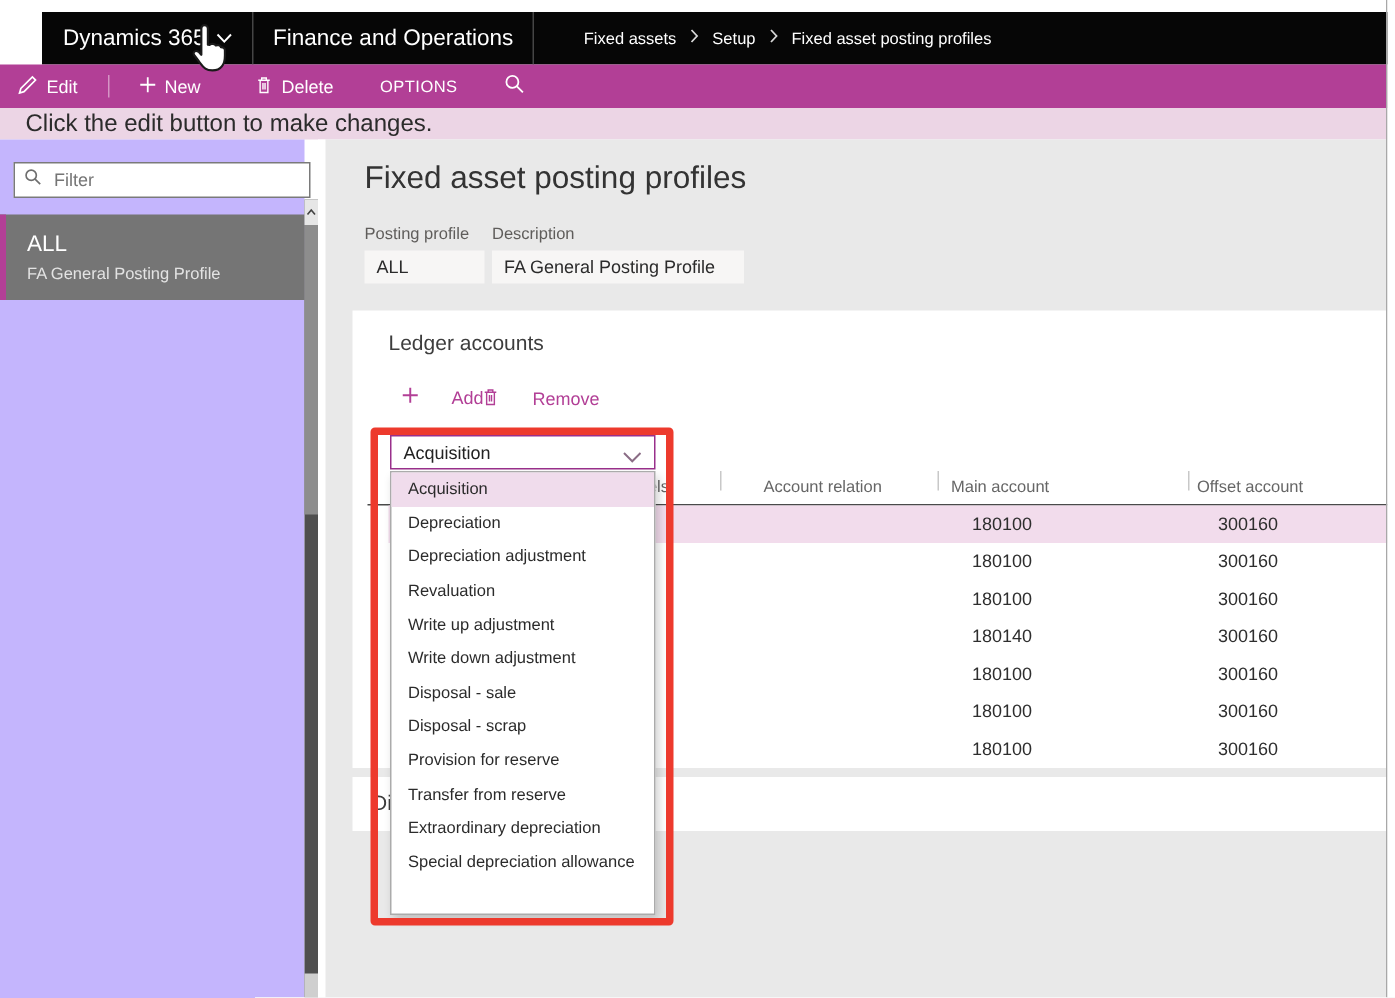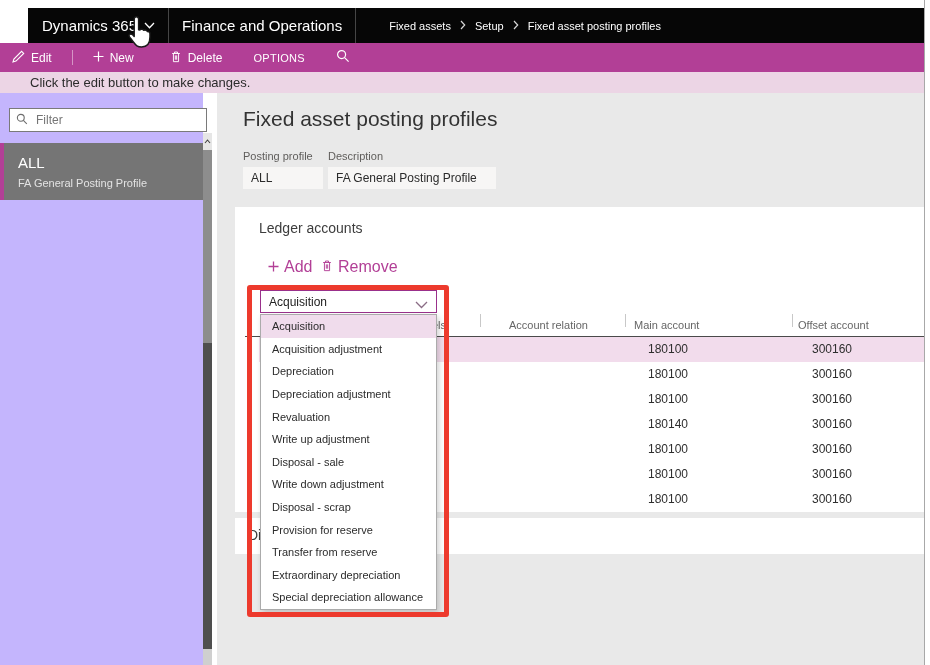--- a/index.html
+++ b/index.html
@@ -17,21 +17,21 @@
   .crumb{white-space:nowrap;}
   
   .cmdbar{position:absolute;left:0;top:43px;width:925px;height:29px;background:#b23f96;
           display:flex;align-items:center;color:#fff;font-size:12px;}
   .cmd{display:flex;align-items:center;gap:6px;padding:0 18px;height:100%;white-space:nowrap;}
   .cmd.first{padding-left:12px;}
   .cmdsep{width:1px;height:15px;background:rgba(255,255,255,.45);margin:0 2px;flex:none;}
   .cmd.options{font-size:11px;letter-spacing:.3px;padding:0 13px;}
   
   .notifbar{position:absolute;left:0;top:72px;width:925px;height:21px;background:#ecd5e5;
-            font-size:13px;color:#2b2b2b;line-height:21px;padding-left:30px;box-sizing:border-box;}
+            font-size:16px;color:#2b2b2b;line-height:21px;padding-left:17px;box-sizing:border-box;}
   
   .sidebar{position:absolute;left:0;top:93px;width:203px;height:572px;background:#c4b5fd;}
   .filterbox{position:absolute;left:9px;top:15px;width:184px;height:22px;background:#fff;
              border:1px solid #7a7a7a;display:flex;align-items:center;padding:0 6px;gap:6px;box-sizing:content-box;}
   .filterbox input{border:none;outline:none;flex:1;font-size:12px;color:#333;background:transparent;min-width:0;
                    font-family:"Liberation Sans","DejaVu Sans",sans-serif;}
   .navitem{position:absolute;left:0;top:50px;width:203px;height:57px;background:#757575;
            border-left:4px solid #b23f96;box-sizing:border-box;color:#fff;padding:11px 0 0 14px;cursor:pointer;}
   .navtitle{font-size:15px;}
   .navsub{font-size:11px;color:#e3e3e3;margin-top:6px;}
@@ -48,21 +48,21 @@
   .fg1{left:26px;}
   .fg2{left:111px;}
   .fieldgroup label{font-size:11px;color:#5f5d5b;display:block;}
   .fieldval{margin-top:5px;height:22px;background:#f7f6f5;font-size:12px;color:#2b2b2b;
             line-height:22px;padding-left:8px;box-sizing:border-box;}
   .fg1 .fieldval{width:80px;}
   .fg2 .fieldval{width:168px;}
   
   .ledgerpanel{position:absolute;left:18px;top:114px;width:690px;height:305px;background:#ffffff;}
   .sectitle{position:absolute;left:24px;top:13px;font-size:14px;color:#3d3d3d;}
-  .linkbtn{position:absolute;top:51px;color:#b23f96;font-size:16px;display:flex;align-items:center;gap:5px;cursor:pointer;}
+  .linkbtn{position:absolute;top:51px;color:#b23f96;font-size:12px;display:flex;align-items:center;gap:22px;cursor:pointer;}
   .addbtn{left:33px;}
   .removebtn{left:86px;}
   .ghead{position:absolute;top:112px;font-size:11px;color:#666;white-space:nowrap;}
   .h-vm{left:141px;width:70px;text-align:right;}
   .h-ar{left:274px;} .h-ma{left:399px;text-align:right;} .h-oa{left:563px;}
   .tick{position:absolute;top:107px;width:1px;height:13px;background:#c8c8c8;}
   .t1{left:245px;} .t2{left:390px;} .t3{left:557px;}
   .gridline{position:absolute;left:10px;right:0;top:129px;height:1px;background:#4a4a4a;}
   .grid-rows{position:absolute;left:24px;right:0;top:130px;}
   .grow{position:relative;height:25px;}
@@ -279,27 +279,26 @@
       <span>Acquisition</span>
       <span class="cb-chev">
         <svg width="13" height="8" viewBox="0 0 13 8">
             <polyline points="1,1 6.5,6.5 12,1" fill="none" stroke="#8a6c85" stroke-width="1.3"></polyline>
           </svg>
       </span>
     </div>
 
     <div class="dropdown">
       <div class="dd-item sel">Acquisition</div>
-      <div class="dd-item">Acquisition adjustment</div>
       <div class="dd-item">Depreciation</div>
       <div class="dd-item">Depreciation adjustment</div>
       <div class="dd-item">Revaluation</div>
       <div class="dd-item">Write up adjustment</div>
+      <div class="dd-item">Write down adjustment</div>
       <div class="dd-item">Disposal - sale</div>
-      <div class="dd-item">Write down adjustment</div>
       <div class="dd-item">Disposal - scrap</div>
       <div class="dd-item">Provision for reserve</div>
       <div class="dd-item">Transfer from reserve</div>
       <div class="dd-item">Extraordinary depreciation</div>
       <div class="dd-item">Special depreciation allowance</div>
     </div>
 
     <div class="redrect"></div>
   </div>
 

